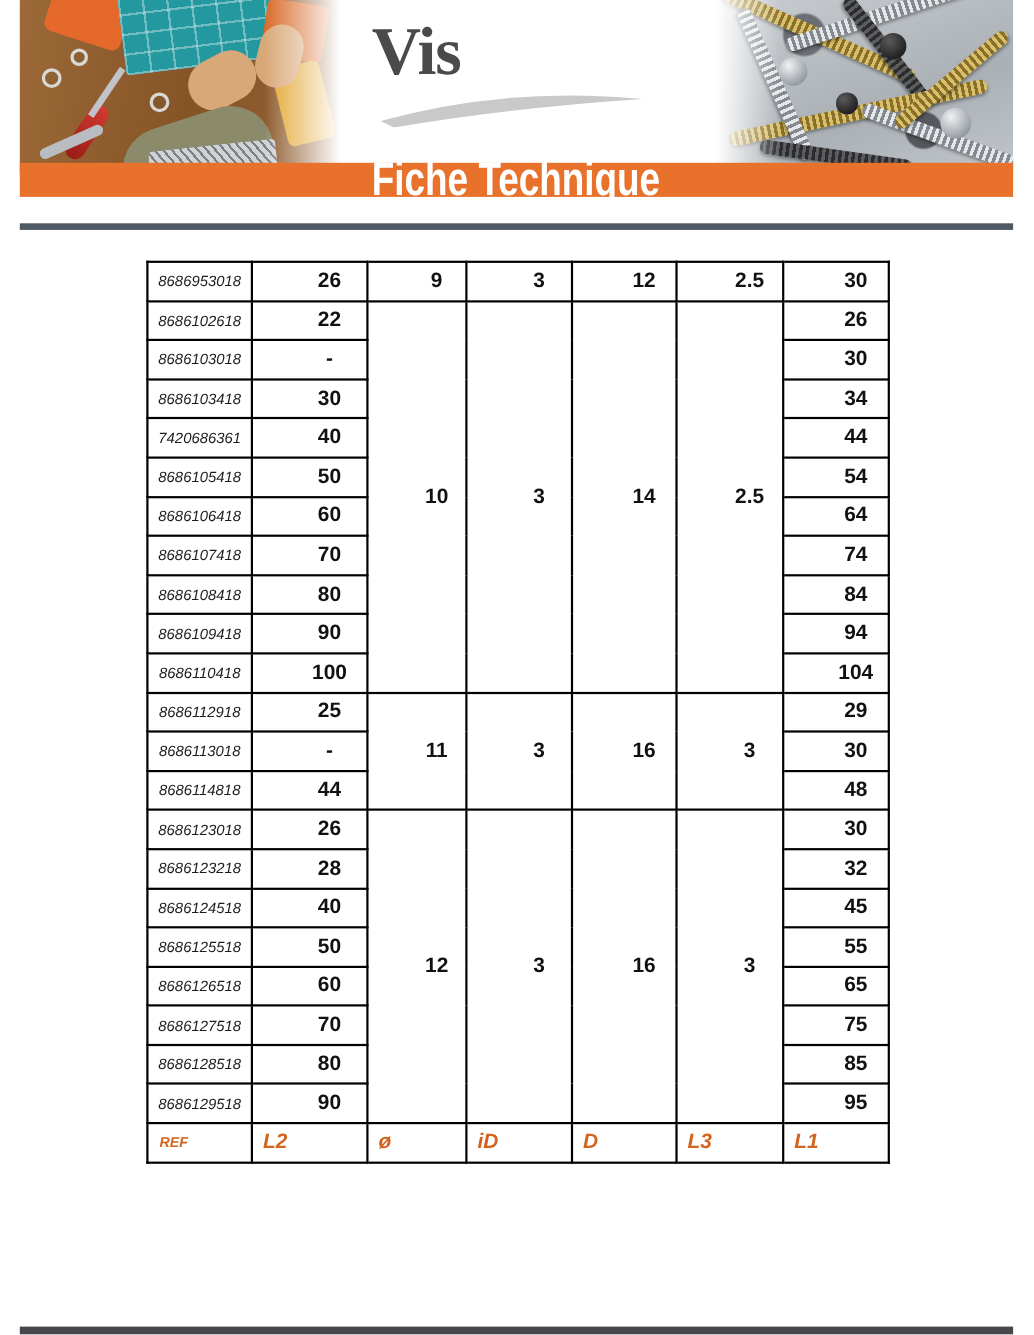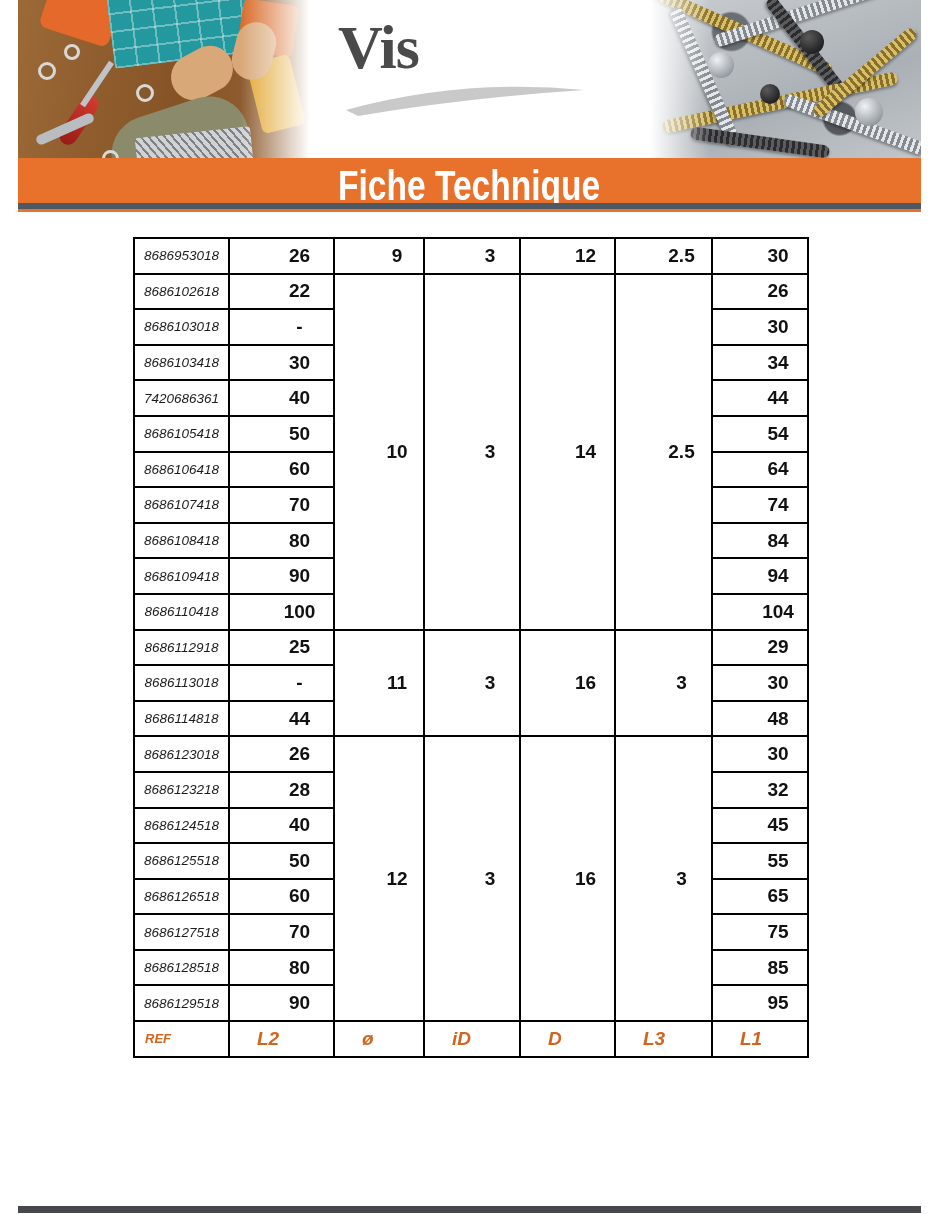--- a/index.html
+++ b/index.html
@@ -28,35 +28,35 @@
   .ring{position:absolute;border:3px solid #d8d8d6;border-radius:50%;background:rgba(120,90,50,.25);}
 
   
   .logo{position:absolute;left:338px;top:12px;width:260px;height:120px;font-family:Liberation Serif, serif;}
   .logo-line{position:relative;display:flex;align-items:baseline;white-space:nowrap;}
   .logo-vis{font-weight:bold;font-size:62px;line-height:70px;color:var(--logo-gray,#4a4a4a);letter-spacing:-1px;}
   .logo-express{font-weight:bold;font-style:italic;font-size:43px;color:var(--logo-orange,#ee7b1f);letter-spacing:-1px;}
   .swoosh{position:absolute;left:4px;top:62px;}
 
   
-  .banner{position:absolute;left:18px;top:158px;width:903px;height:54px;
+  .banner{position:absolute;left:18px;top:148px;width:903px;height:31px;
       background:var(--banner-orange,#e8712c);display:flex;align-items:center;justify-content:center;}
   .banner-title{color:#fff;font-weight:bold;font-size:43px;line-height:45px;
       transform:scaleX(0.78);letter-spacing:0;}
   .banner-underline{position:absolute;left:18px;top:203px;width:903px;height:6px;
       background:var(--slate,#4e5963);}
 
   
   .spec-table{position:absolute;left:133px;top:237px;width:674px;border-collapse:collapse;
       table-layout:fixed;}
   .spec-table td{border:2px solid #000;height:33.6px;padding:0;vertical-align:middle;background:#fff;}
   td.ref-cell{font-style:italic;font-size:13.5px;color:#1c1c1c;text-align:center;}
   td.val-cell{font-weight:bold;font-size:19px;color:#111;text-align:center;padding-left:36px;}
   td.footer-label{color:var(--footer-orange,#d2641e);font-weight:bold;font-style:italic;
-      font-size:19px;text-align:left;padding-left:27px;}
+      font-size:19px;text-align:left;padding-left:9px;}
   td.footer-ref{font-size:13px;padding-left:10px;}
 
   
   .bottom-bar{position:absolute;left:18px;top:1206px;width:903px;height:7px;
       background:var(--bottombar,#46484c);}
 </style>
 </head>
 <body>
 
 <div class="page">

